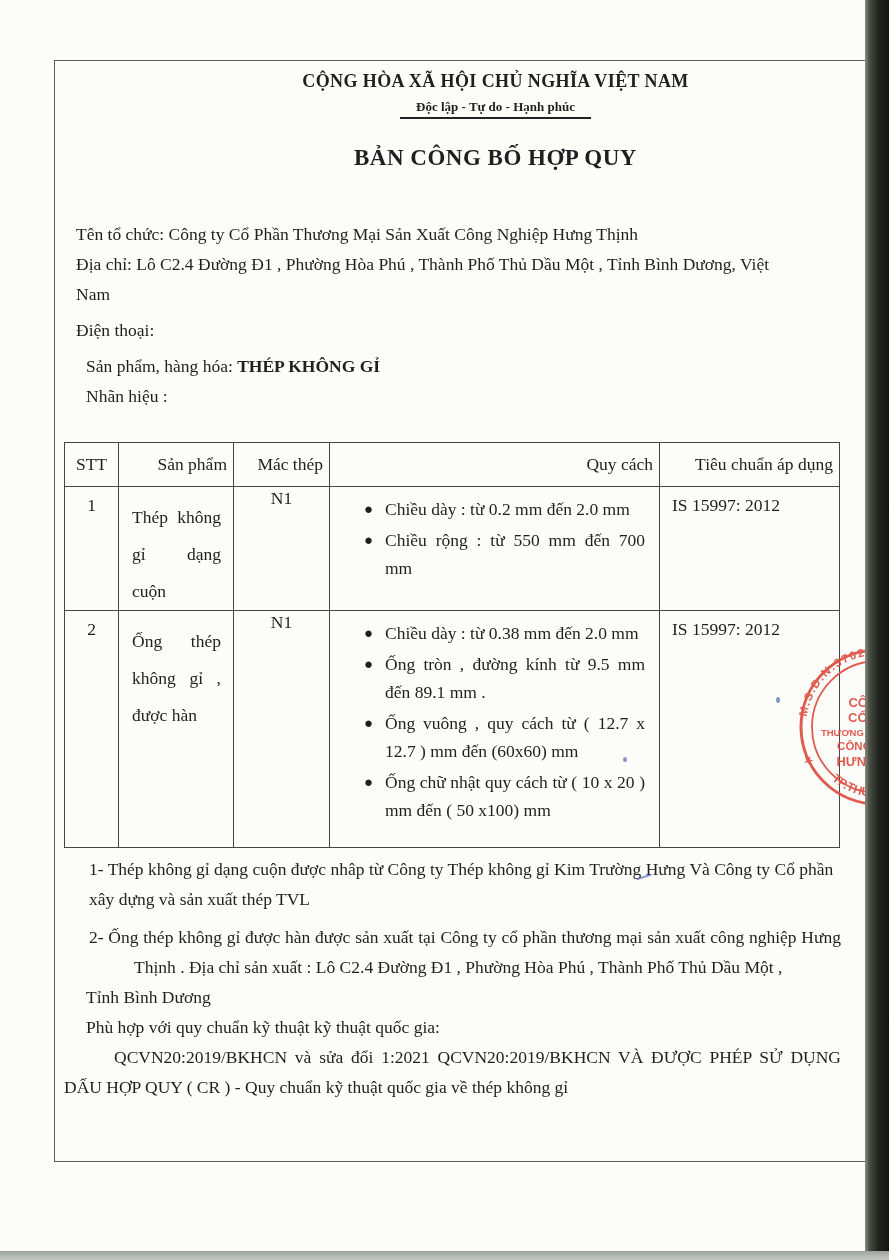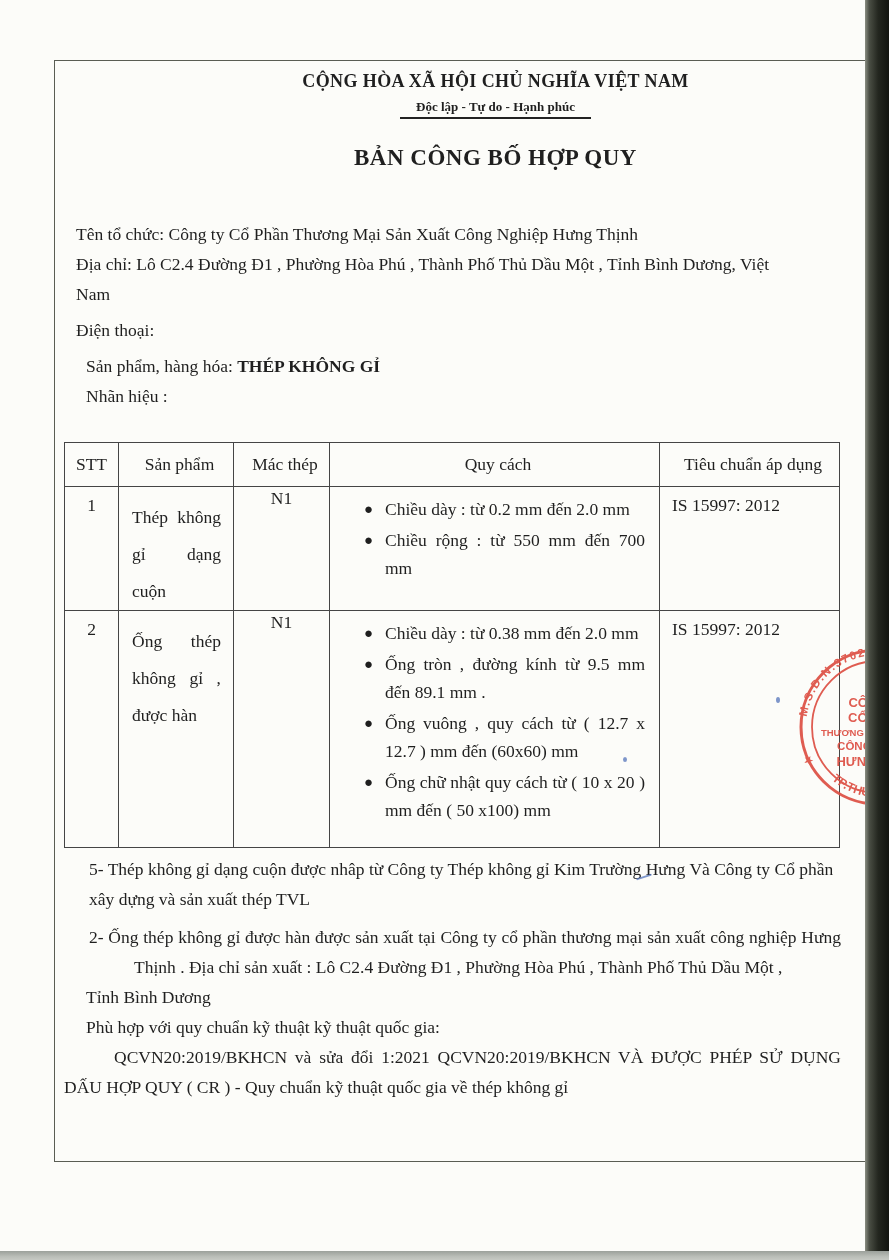--- a/index.html
+++ b/index.html
@@ -45,21 +45,21 @@
   table.spec{
     position:absolute;left:9px;top:381px;width:775px;
     border-collapse:collapse;table-layout:fixed;
     font-size:17.5px;
   }
   table.spec th,table.spec td{
     border:1.6px solid #454545;
     font-weight:normal;
     box-sizing:border-box;
   }
-  table.spec th{height:44px;text-align:center;padding:0 6px 0 13px;vertical-align:middle;}
+  table.spec th{height:44px;text-align:right;padding:0 6px 0 13px;vertical-align:middle;}
   table.spec th.c, table.spec td.c{text-align:center;padding:0;}
   table.spec td{vertical-align:top;}
   td.cell-stt{text-align:center;padding-top:8px;}
   td.cell-prod{padding:12px 12px 0 13px;text-align:justify;line-height:37px;}
   td.cell-mac{text-align:center;}
   td.cell-std{padding:8px 6px 0 12px;}
   td.cell-specs{padding:8px 14px 6px 34px;}
   ul.specs{margin:0;padding:0;list-style:none;}
   ul.specs li{display:flex;line-height:28px;margin:0;}
   ul.specs li + li{margin-top:3px;}
@@ -163,21 +163,21 @@
                   <span class="txt">Ống chữ nhật quy cách từ ( 10 x 20 ) mm đến ( 50 x100) mm</span>
                 </li>
           </ul>
         </td>
         <td class="cell-std">IS 15997: 2012</td>
       </tr>
     </tbody>
       </table>
 
     <div class="notes">
-      <p class="note-plain">5- Thép không gỉ dạng cuộn được nhâp từ Công ty Thép không gỉ Kim Trường Hưng Và Công ty Cổ phần xây dựng và sản xuất thép TVL</p>
+      <p class="note-plain">1- Thép không gỉ dạng cuộn được nhâp từ Công ty Thép không gỉ Kim Trường Hưng Và Công ty Cổ phần xây dựng và sản xuất thép TVL</p>
       <p class="note-hang">2- Ống thép không gỉ được hàn được sản xuất tại Công ty cổ phần thương mại sản xuất công nghiệp Hưng Thịnh . Địa chỉ sản xuất : Lô C2.4 Đường Đ1 , Phường Hòa Phú , Thành Phố Thủ Dầu Một ,</p>
       <p class="note-left">Tỉnh Bình Dương</p>
       <p class="note-left">Phù hợp với quy chuẩn kỹ thuật kỹ thuật quốc gia:</p>
       <p class="note-just">QCVN20:2019/BKHCN và sửa đổi 1:2021 QCVN20:2019/BKHCN VÀ ĐƯỢC PHÉP SỬ DỤNG DẤU HỢP QUY ( CR ) -  Quy chuẩn kỹ thuật quốc gia về thép không gỉ</p>
     </div>
 
   </div>
 
   <svg class="stamp" width="200" height="200" viewBox="0 0 200 200">
     <defs>

